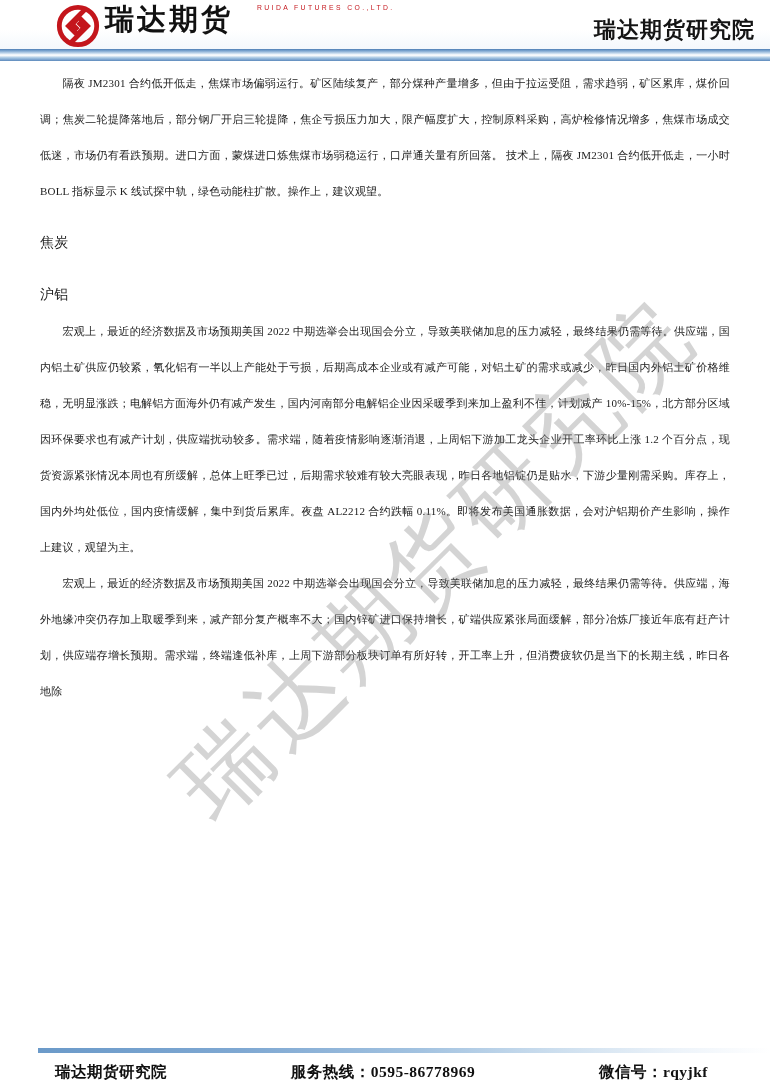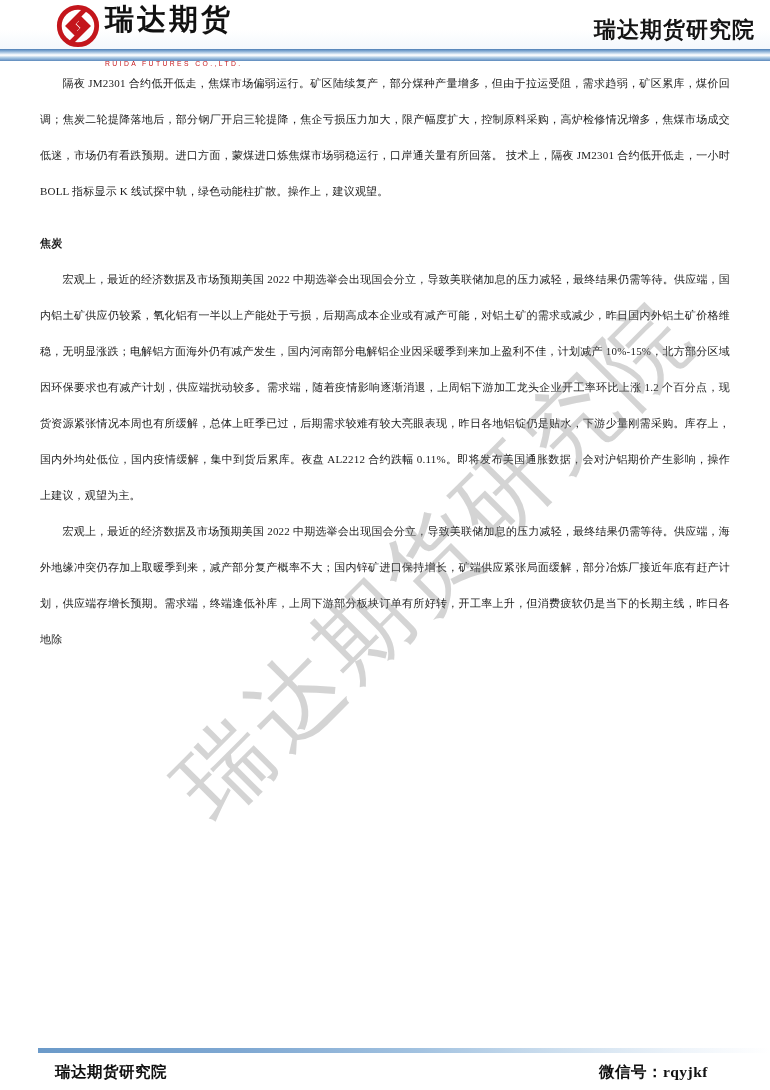--- a/index.html
+++ b/index.html
@@ -19,21 +19,21 @@
     position: relative;
     height: 49px;
     display: flex;
     align-items: flex-start;
     justify-content: space-between;
     padding: 0 15px 0 55px;
     background: linear-gradient(180deg, #ffffff 60%, #f4f8fc 100%);
   }
   .logo { display: flex; align-items: flex-start; margin-top: 3px; }
   .logo-icon { flex: 0 0 auto; margin-right: 4px; }
-  .logo-text { display: flex; flex-direction: column; gap: 24px; }
+  .logo-text { display: flex; flex-direction: row; gap: 24px; }
   .brand {
     font-family: "Liberation Sans", "DejaVu Sans", sans-serif;
     font-weight: 900;
     font-size: 29px;
     line-height: 32px;
     letter-spacing: 3px;
     color: #111111;
   }
   .brand-sub {
     font-family: "Liberation Sans", "DejaVu Sans", sans-serif;
@@ -68,23 +68,23 @@
   .report-body p {
     margin: 0;
     font-size: 11px;
     line-height: 36px;
     text-align: justify;
     text-indent: 2.05em;
     letter-spacing: 0.2px;
   }
   .report-body h3 {
     margin: 16px 0 0 0;
-    font-size: 11px;
+    font-size: 14px;
     line-height: 36px;
-    font-weight: bold;
+    font-weight: normal;
     letter-spacing: 0.2px;
   }
 
   
   .watermark {
     position: absolute;
     left: 435px;
     top: 560px;
     transform: translate(-50%, -50%) rotate(-45deg);
     font-size: 92px;
@@ -141,28 +141,30 @@
     </div>
     <div class="header-title">瑞达期货研究院</div>
   </div>
   <div class="header-bar"></div>
 
   <div class="report-body">
     <p>隔夜 JM2301 合约低开低走，焦煤市场偏弱运行。矿区陆续复产，部分煤种产量增多，但由于拉运受阻，需求趋弱，矿区累库，煤价回调；焦炭二轮提降落地后，部分钢厂开启三轮提降，焦企亏损压力加大，限产幅度扩大，控制原料采购，高炉检修情况增多，焦煤市场成交低迷，市场仍有看跌预期。进口方面，蒙煤进口炼焦煤市场弱稳运行，口岸通关量有所回落。 技术上，隔夜 JM2301 合约低开低走，一小时 BOLL 指标显示 K 线试探中轨，绿色动能柱扩散。操作上，建议观望。</p>
 
     <h3>焦炭</h3>
 
+    <h3>沪铝</h3>
     <p>宏观上，最近的经济数据及市场预期美国 2022 中期选举会出现国会分立，导致美联储加息的压力减轻，最终结果仍需等待。供应端，国内铝土矿供应仍较紧，氧化铝有一半以上产能处于亏损，后期高成本企业或有减产可能，对铝土矿的需求或减少，昨日国内外铝土矿价格维稳，无明显涨跌；电解铝方面海外仍有减产发生，国内河南部分电解铝企业因采暖季到来加上盈利不佳，计划减产 10%-15%，北方部分区域因环保要求也有减产计划，供应端扰动较多。需求端，随着疫情影响逐渐消退，上周铝下游加工龙头企业开工率环比上涨 1.2 个百分点，现货资源紧张情况本周也有所缓解，总体上旺季已过，后期需求较难有较大亮眼表现，昨日各地铝锭仍是贴水，下游少量刚需采购。库存上，国内外均处低位，国内疫情缓解，集中到货后累库。夜盘 AL2212 合约跌幅 0.11%。即将发布美国通胀数据，会对沪铝期价产生影响，操作上建议，观望为主。</p>
 
     <p>宏观上，最近的经济数据及市场预期美国 2022 中期选举会出现国会分立，导致美联储加息的压力减轻，最终结果仍需等待。供应端，海外地缘冲突仍存加上取暖季到来，减产部分复产概率不大；国内锌矿进口保持增长，矿端供应紧张局面缓解，部分冶炼厂接近年底有赶产计划，供应端存增长预期。需求端，终端逢低补库，上周下游部分板块订单有所好转，开工率上升，但消费疲软仍是当下的长期主线，昨日各地除</p>
   </div>
 
   <div class="watermark">瑞达期货研究院</div>
 
   <div class="footer">
     <div class="footer-bar"></div>
     <div class="footer-row">
       <span>瑞达期货研究院</span>
+      <span><span>服务热线：</span><span>0595-86778969</span></span>
       <span><span>微信号：</span><span>rqyjkf</span></span>
     </div>
   </div>
 
 </div>
 
 </body></html>

